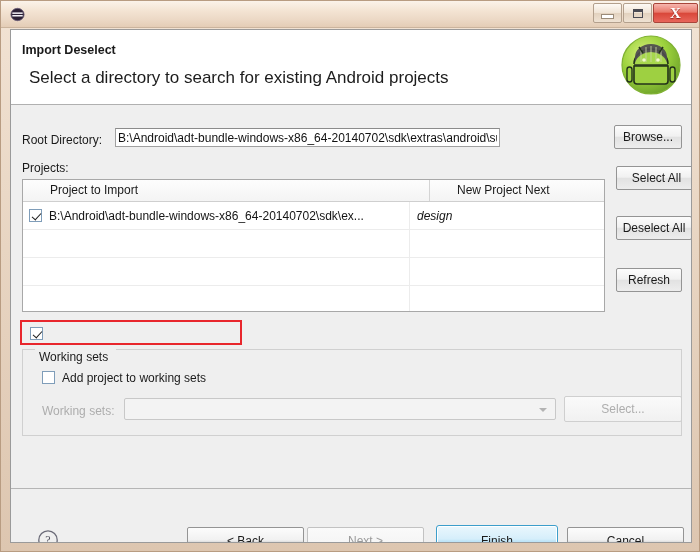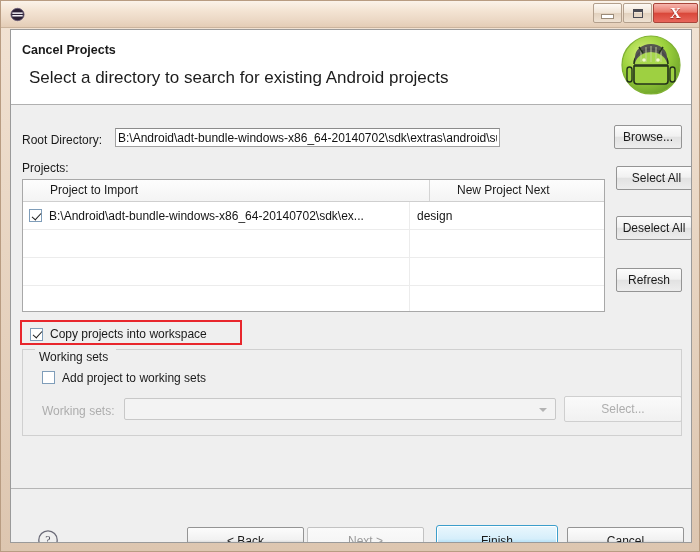--- a/index.html
+++ b/index.html
@@ -233,21 +233,21 @@
     box-sizing: border-box;
     height: 27px;
     display: flex;
     align-items: center;
     font-size: 12px;
     color: #141414;
     overflow: hidden;
     white-space: nowrap;
   }
   .tc.c1 { width: 387px; border-right: 1px solid #ececec; padding-left: 6px; }
-  .tc.c2 { flex: 1; padding-left: 7px; }
+  .tc.c2 { flex: 1; padding-left: 7px; font-style: italic; }
 
   .cb {
     width: 13px; height: 13px;
     box-sizing: border-box;
     border: 1px solid #7f9db9;
     background: #ffffff;
     display: inline-block;
     position: relative;
     flex: none;
     margin-right: 7px;
@@ -414,21 +414,21 @@
       </div>
       <div class="winbtn close">
         <span class="closex">X</span>
       </div>
     </div>
   </div>
 
   <div id="dialog">
 
     <div id="header">
-      <div id="header-title">Cancel Projects</div>
+      <div id="header-title">Import Deselect</div>
       <div id="header-sub">Select a directory to search for existing Android projects</div>
 
       <span id="android-logo">
         <svg width="62" height="62" viewBox="0 0 62 62">
           <defs>
             <radialGradient id="grd" cx="38%" cy="32%" r="72%">
               <stop offset="0%" stop-color="#d6f07a"></stop>
               <stop offset="55%" stop-color="#9bd13c"></stop>
               <stop offset="100%" stop-color="#6ea32a"></stop>
             </radialGradient>
@@ -501,21 +501,20 @@
           <div class="tc c2"></div>
         </div>
       </div>
 
       <button class="btn" id="select-all-btn">Select All</button>
       <button class="btn" id="deselect-all-btn">Deselect All</button>
       <button class="btn" id="refresh-btn">Refresh</button>
 
       <div id="copy-row">
         <span class="cb checked"></span>
-        <span class="lbltext">Copy projects into workspace</span>
       </div>
 
       <div id="red-box"></div>
 
       <div id="ws-group"></div>
       <div id="ws-legend-line-l"></div>
       <div id="ws-legend-line-r"></div>
       <div id="ws-legend">Working sets</div>
 
       <div id="addproj-row">

